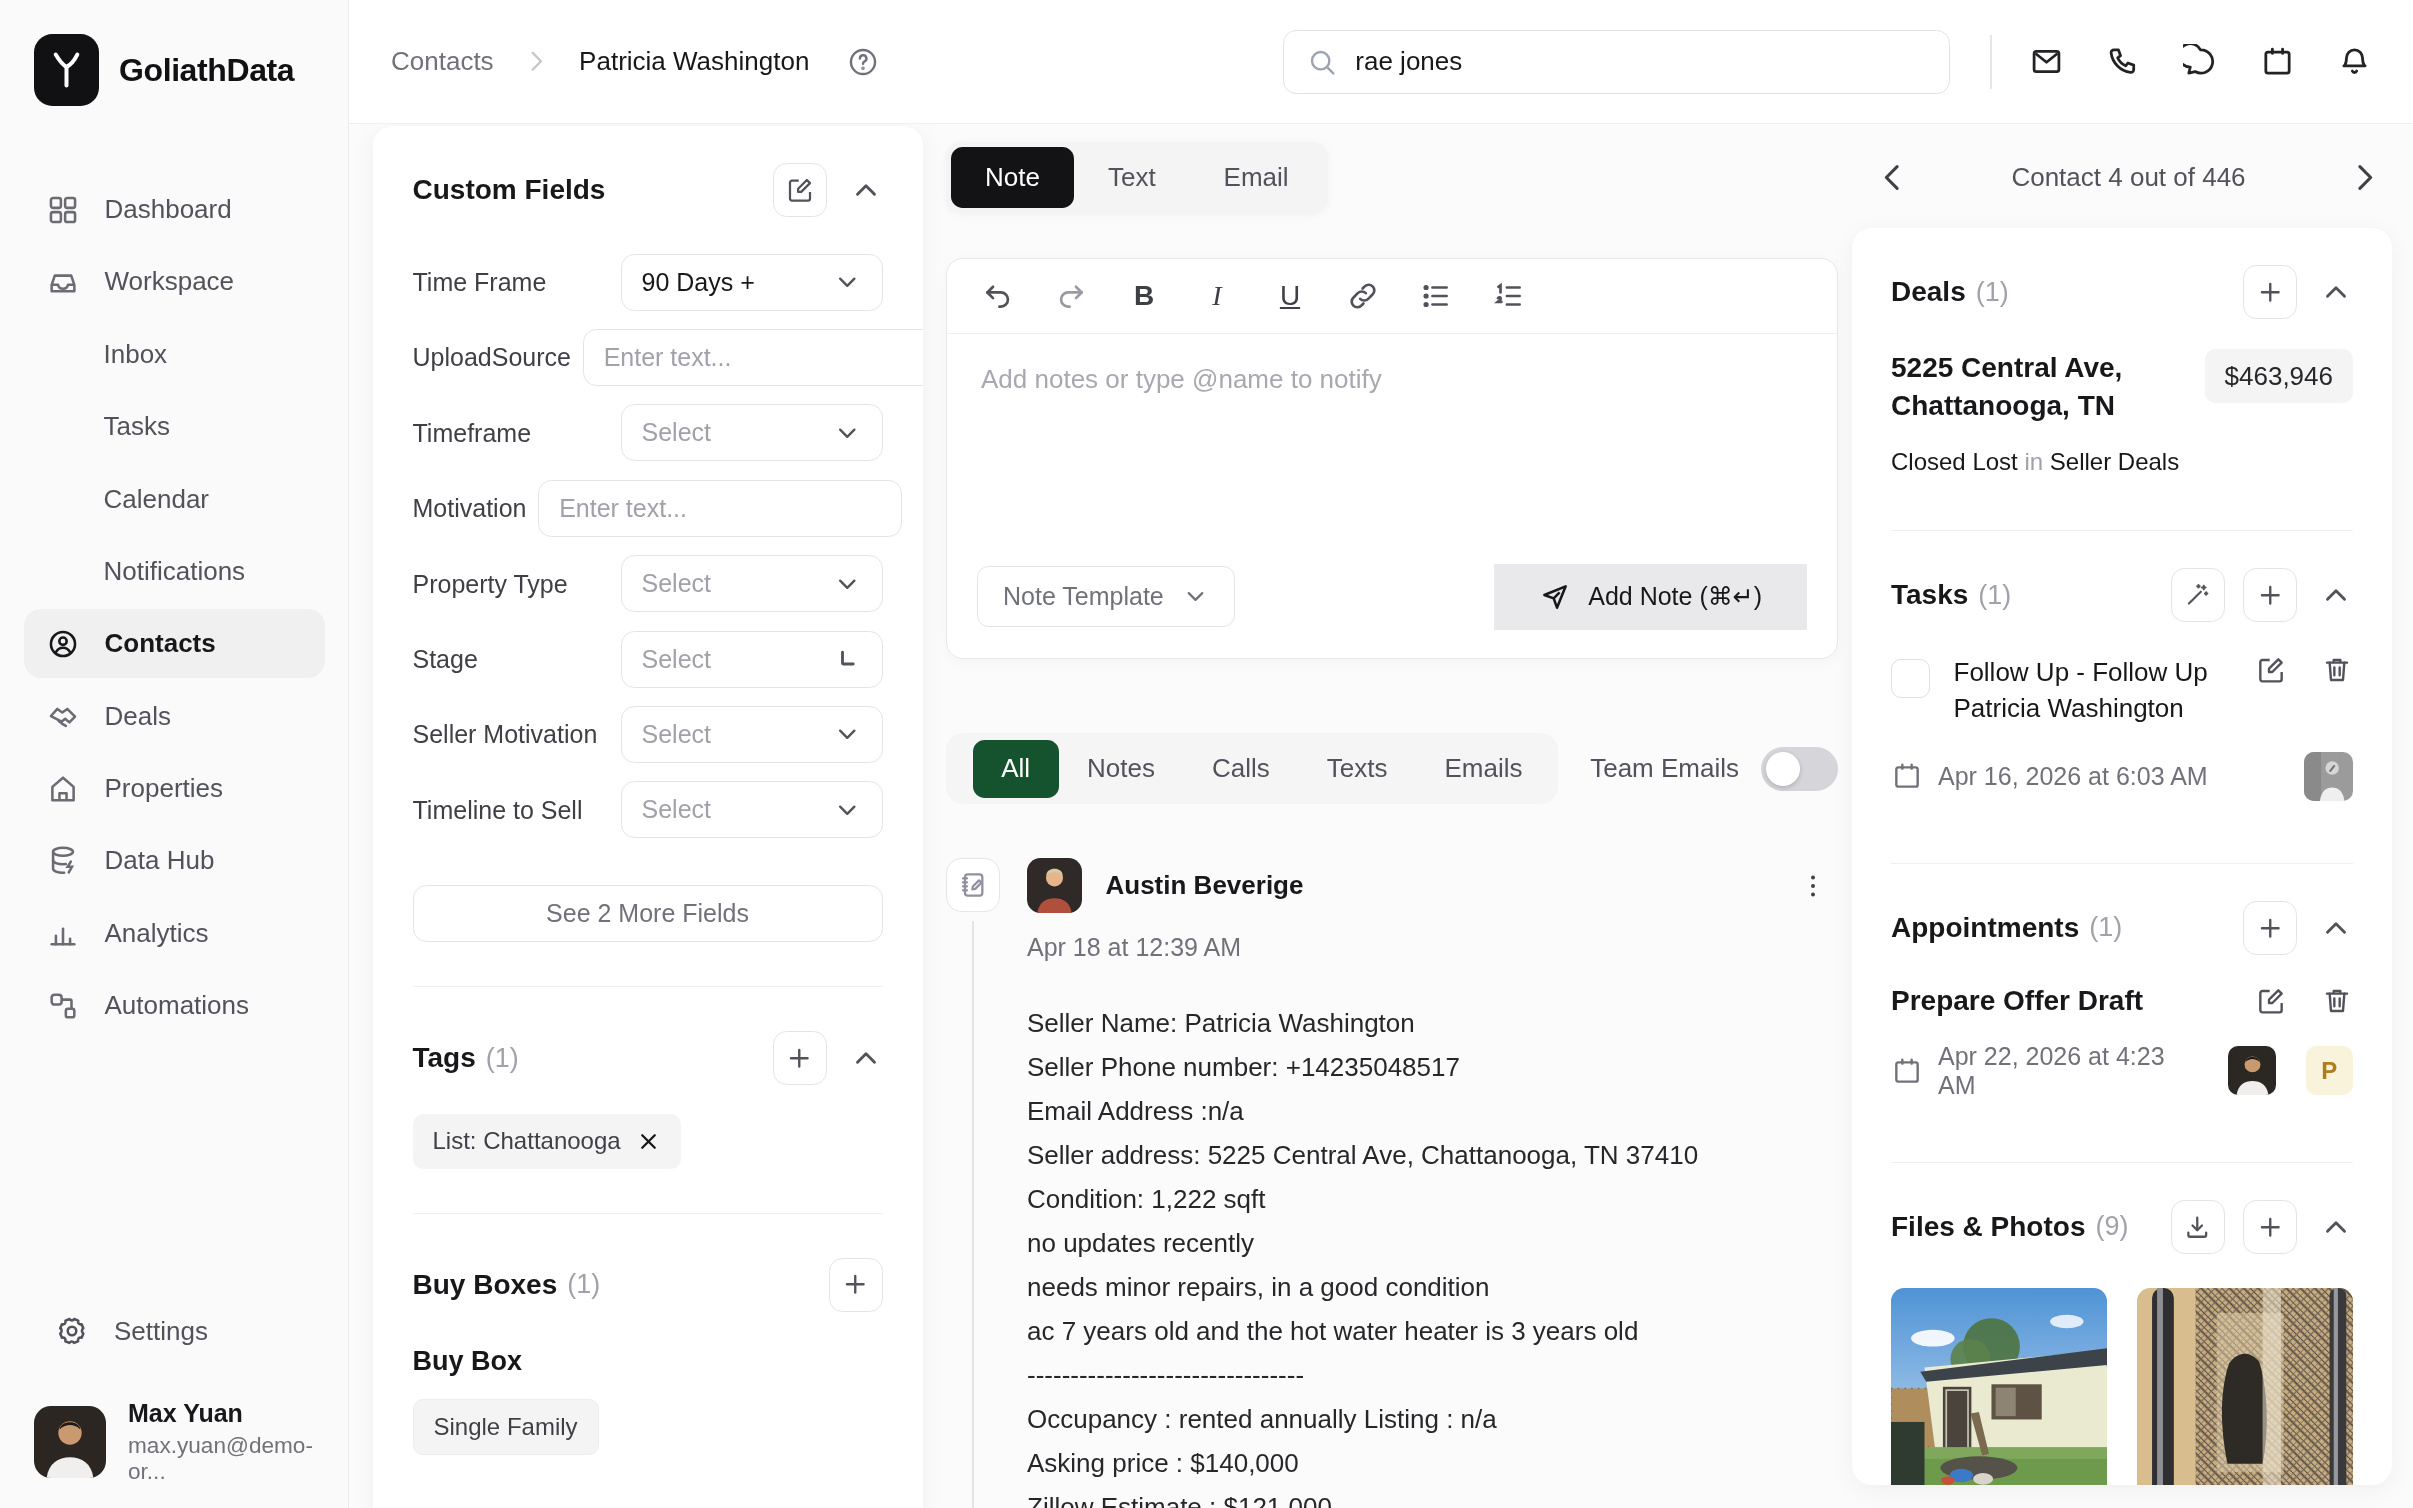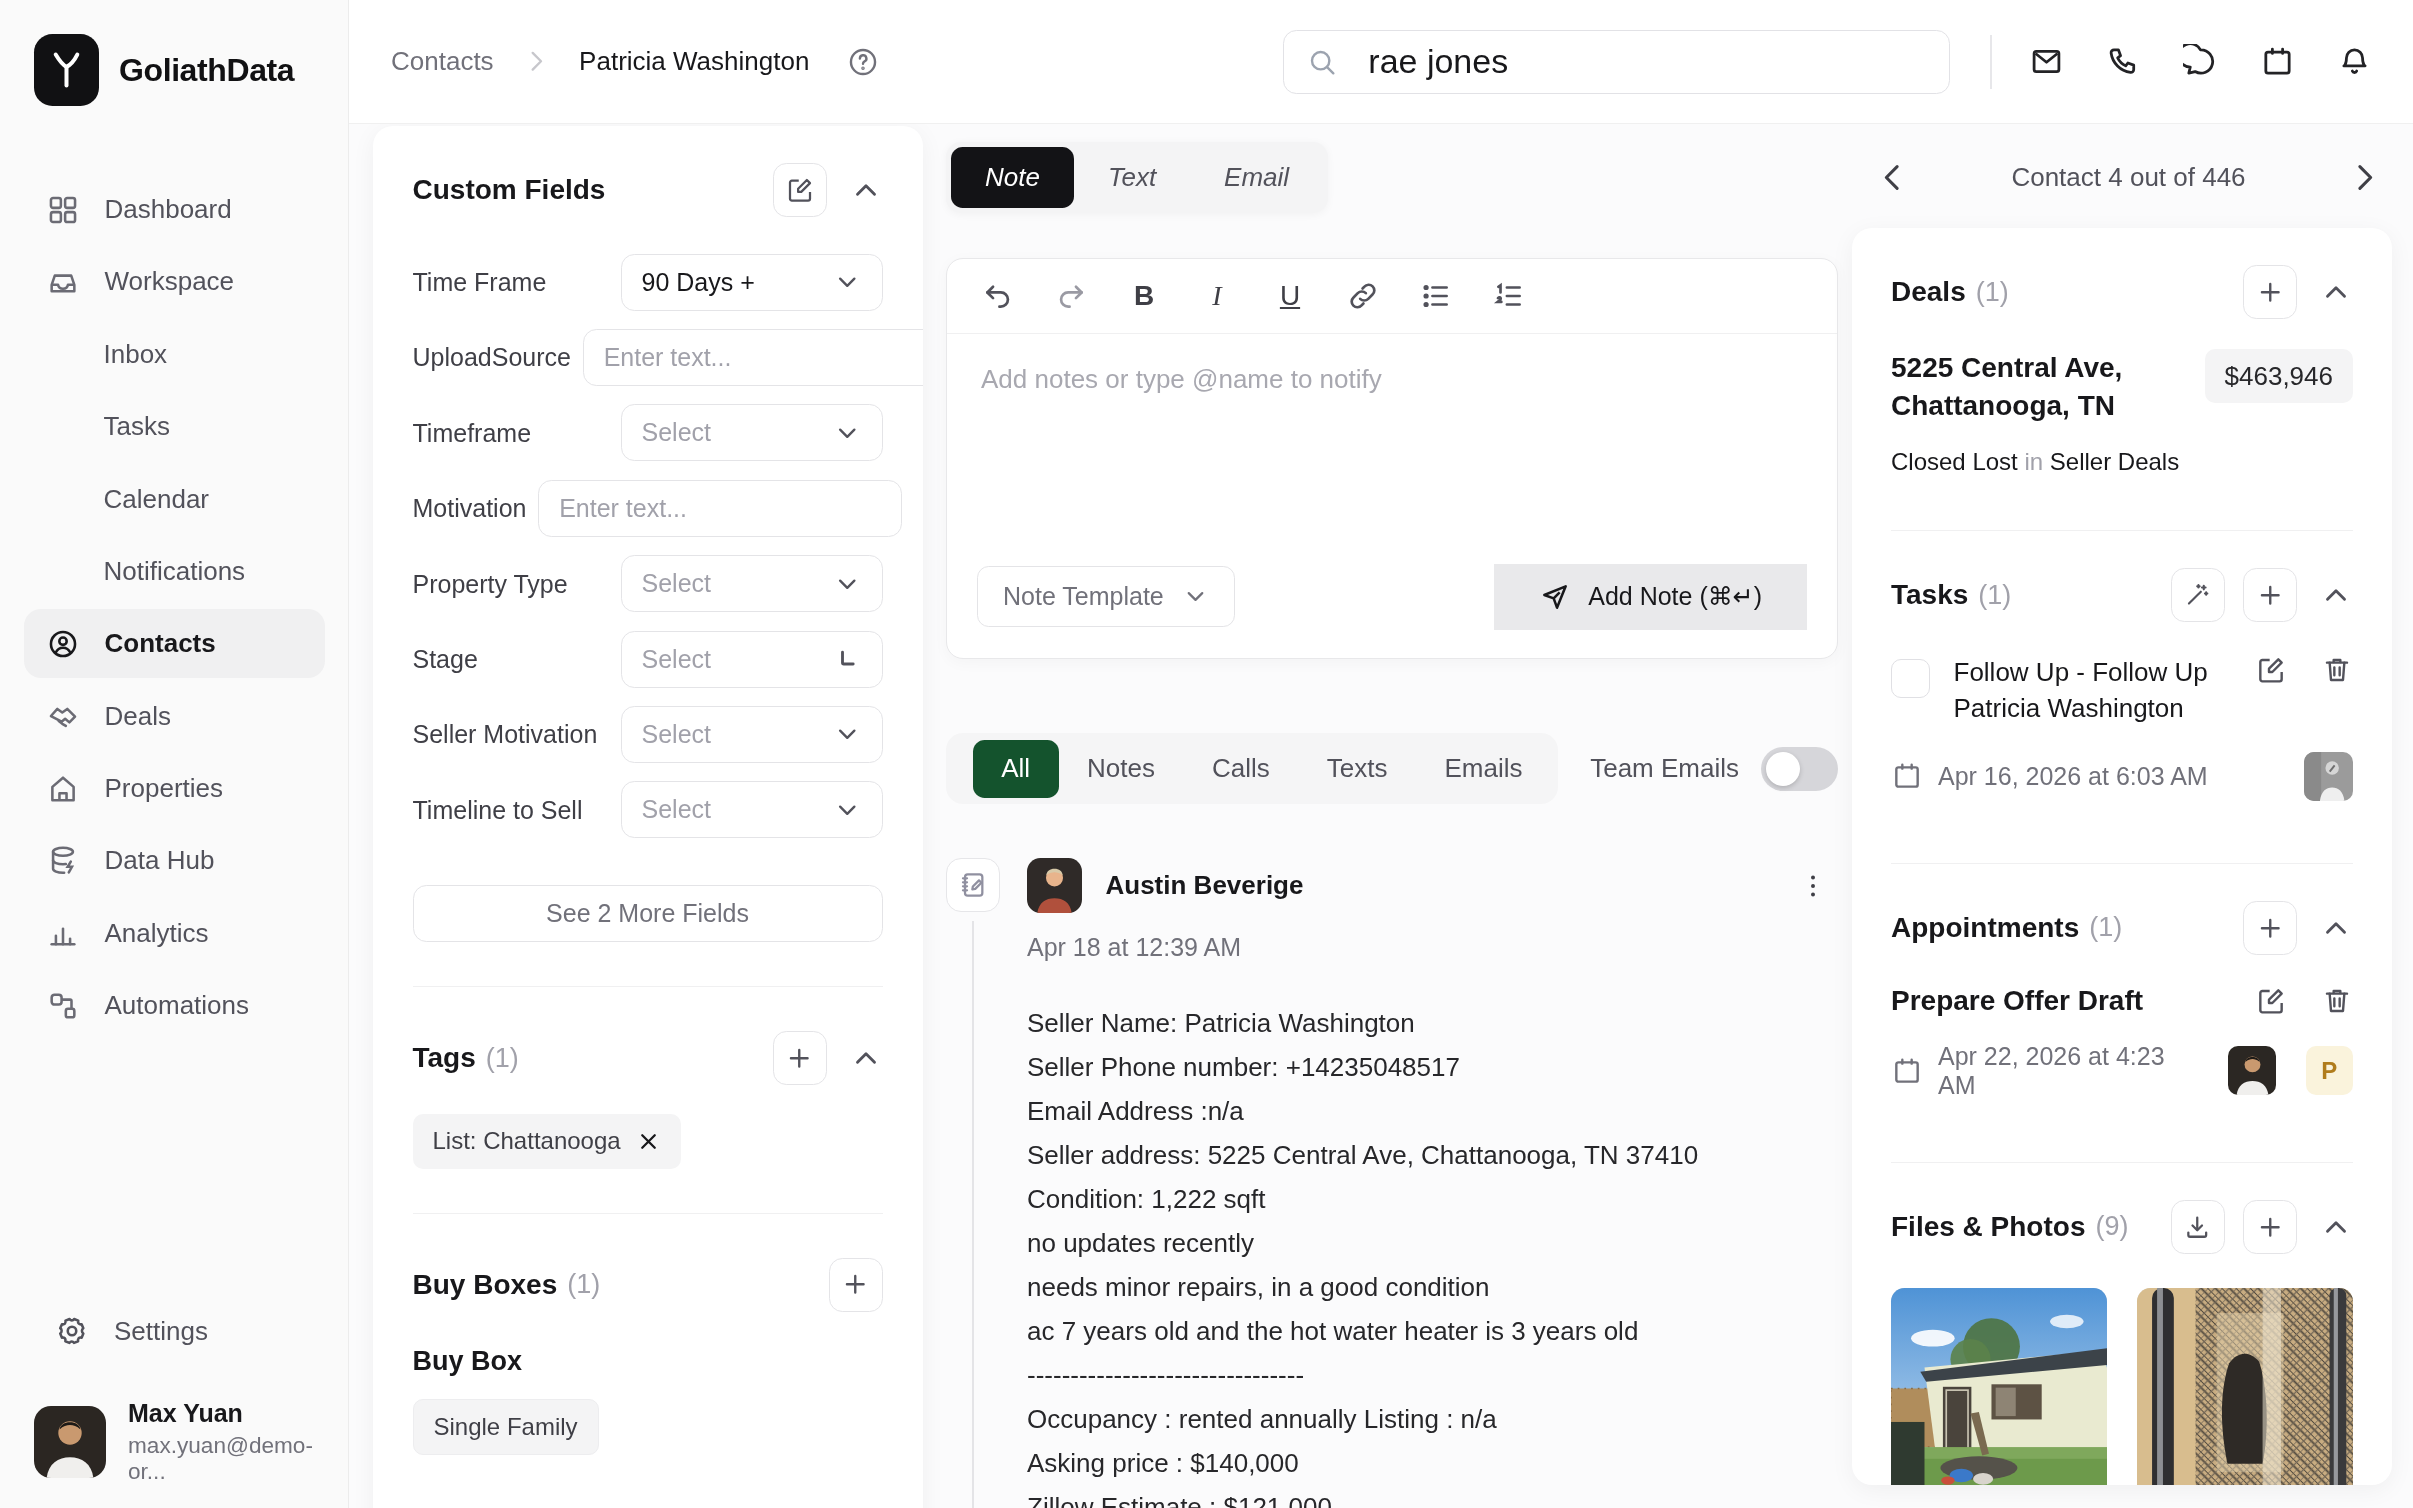--- a/index.html
+++ b/index.html
@@ -28,21 +28,21 @@
 
   
   .topbar { position:absolute; left:349px; top:0; width:2065px; height:124px; background:#ffffff; border-bottom:1.7px solid #f0f0f0; display:flex; align-items:center; padding:0 42px; z-index:4; }
   .crumbs { display:flex; align-items:center; gap:28.5px; }
   .crumb-root { color:#71717a; font-size:26px; }
   .crumb-sep { color:#c7c7cc; }
   .crumb-current { color:#18181b; font-size:26px; font-weight:500; }
   .help-badge { color:#71717a; margin-left:8.4px; }
   .topbar-spacer { flex:1; }
   .search-box { width:667px; height:64px; border:1.7px solid #e2e2e6; border-radius:13.4px; display:flex; align-items:center; gap:17px; padding:0 22px; background:#fff; }
-  .search-box input { border:0; outline:0; font-size:34px; color:#18181b; flex:1; font-family:inherit; background:transparent;margin-left:13px; }
+  .search-box input { border:0; outline:0; font-size:26px; color:#18181b; flex:1; font-family:inherit; background:transparent; }
   .top-divider { width:1.7px; height:54px; background:#e7e7ea; margin:0 37px 0 40px; }
   .top-icons { display:flex; align-items:center; gap:42px; color:#232326; }
 
   
   .main { position:absolute; left:349px; top:124px; width:2065px; height:1384px; background:#fbfbfc; }
 
   
   .cf-card { position:absolute; left:23.5px; top:1.7px; width:550px; height:1425px; background:#fff; border-radius:20px; box-shadow:0 5px 25px rgba(0,0,0,0.05); padding:37px 40px; overflow:hidden; }
   .sec-head { display:flex; align-items:center; }
   .sec-title { font-size:28px; font-weight:700; color:#18181b; }
@@ -61,21 +61,21 @@
   .control .dd { color:#52525b; }
   .see-more { margin-top:28.5px; width:100%; height:57px; border:1.7px solid #e4e4e7; border-radius:13.4px; background:#fff; color:#71717a; font-size:25px; font-family:inherit; cursor:pointer; }
   .hr { border:0; border-top:1.7px solid #f0f0f1; margin:44px 0; }
   .chip { display:inline-flex; align-items:center; gap:15px; background:#f4f4f5; border-radius:10px; padding:13.4px 20px; font-size:24px; color:#3f3f46; margin-top:28.5px; }
   .chip .x { color:#18181b; cursor:pointer; }
   .bb-label { font-size:27px; font-weight:700; margin-top:34px; }
   .chip.plain { margin-top:22px; border:1.7px solid #ededef; }
 
   
   .center { position:absolute; left:597px; top:18.4px; width:892px; }
-  .mode-tabs { display:inline-flex; align-items:center; background:#f4f4f5; border-radius:15px; padding:5px; box-shadow:0 1.7px 8.4px rgba(0,0,0,0.04);font-style:italic; }
+  .mode-tabs { display:inline-flex; align-items:center; background:#f4f4f5; border-radius:15px; padding:5px; box-shadow:0 1.7px 8.4px rgba(0,0,0,0.04); }
   .mode-tab { font-size:26px; color:#52525b; padding:15px 34px; border-radius:11.7px; cursor:pointer; }
   .mode-tab.active { background:#131316; color:#fff; }
   .composer { margin-top:45px; background:#fff; border:1.7px solid #e8e8ea; border-radius:17px; box-shadow:0 3.4px 15px rgba(0,0,0,0.03); overflow:hidden; }
   .toolbar { display:flex; align-items:center; gap:39px; padding:20px 34px; border-bottom:1.7px solid #f0f0f1; color:#52525b; }
   .tb-letter { font-size:28px; color:#3f3f46; width:34px; text-align:center; cursor:pointer; }
   .tb-letter.b { font-weight:700; }
   .tb-letter.i { font-style:italic; font-family:"Liberation Serif","DejaVu Serif",serif; }
   .tb-letter.u { text-decoration:underline; }
   .composer-body { height:211px; padding:30px 34px; }
   .composer-ph { font-size:26px; color:#a8a8b0; }

